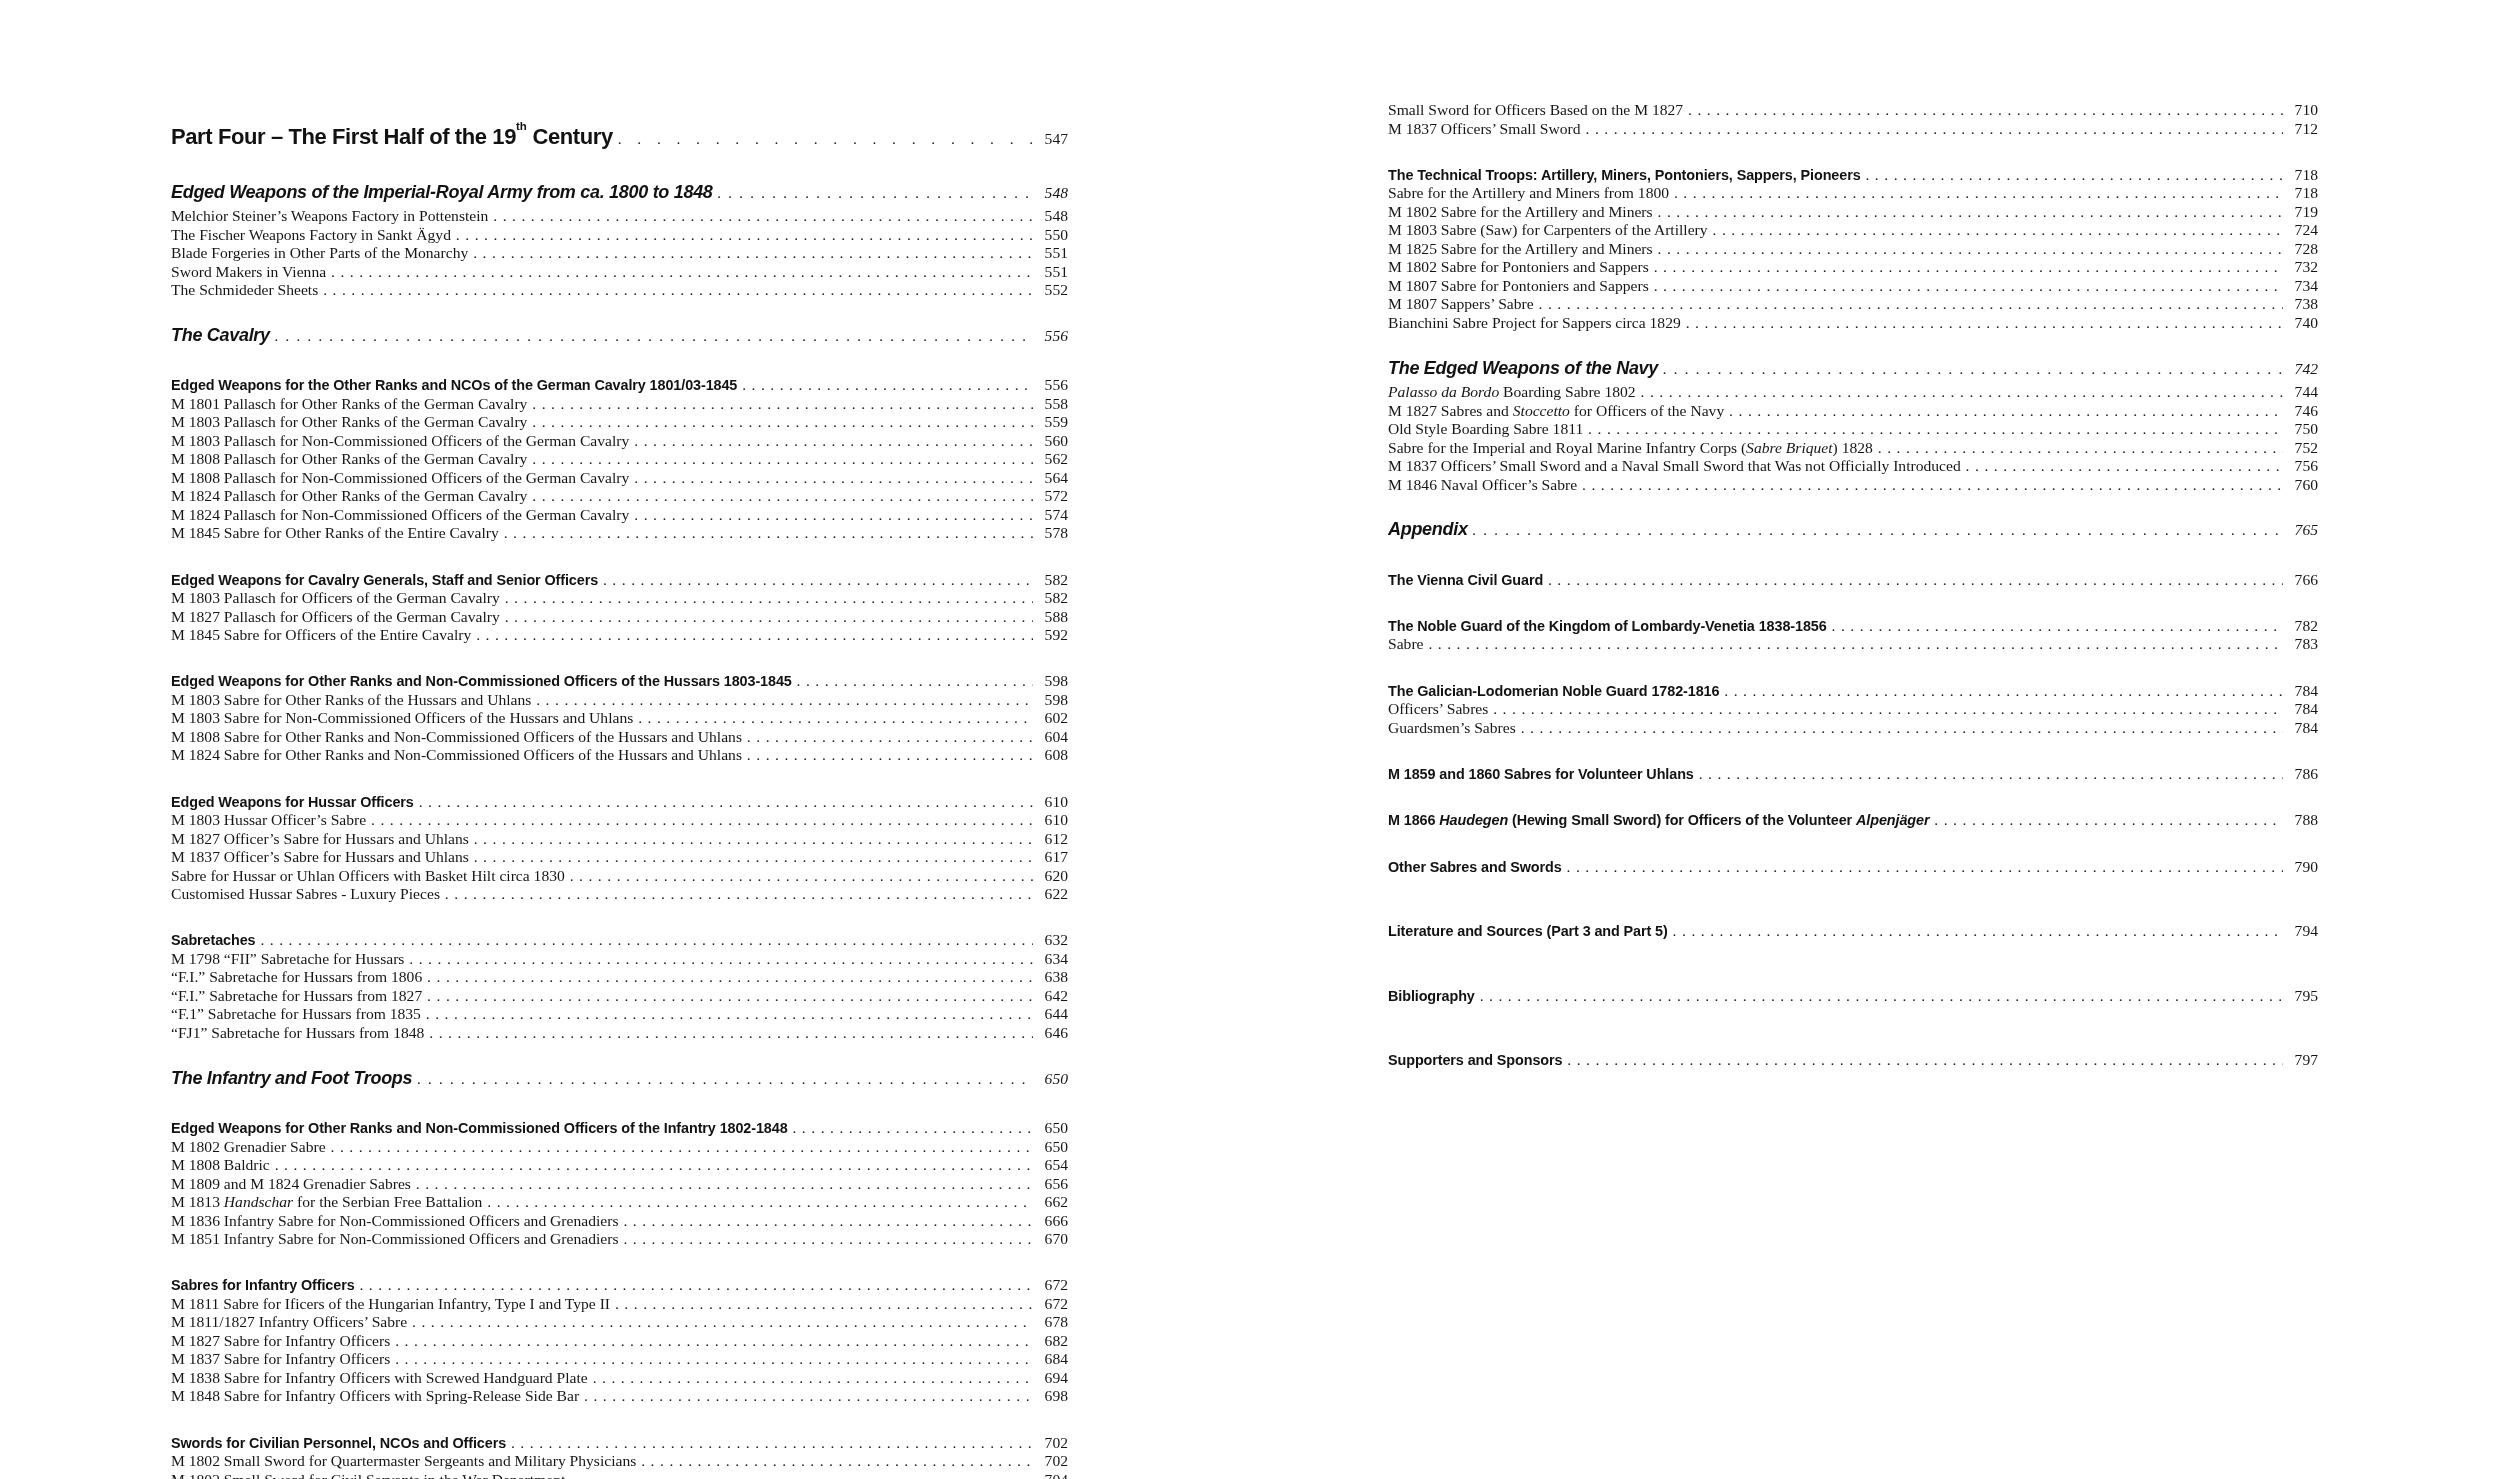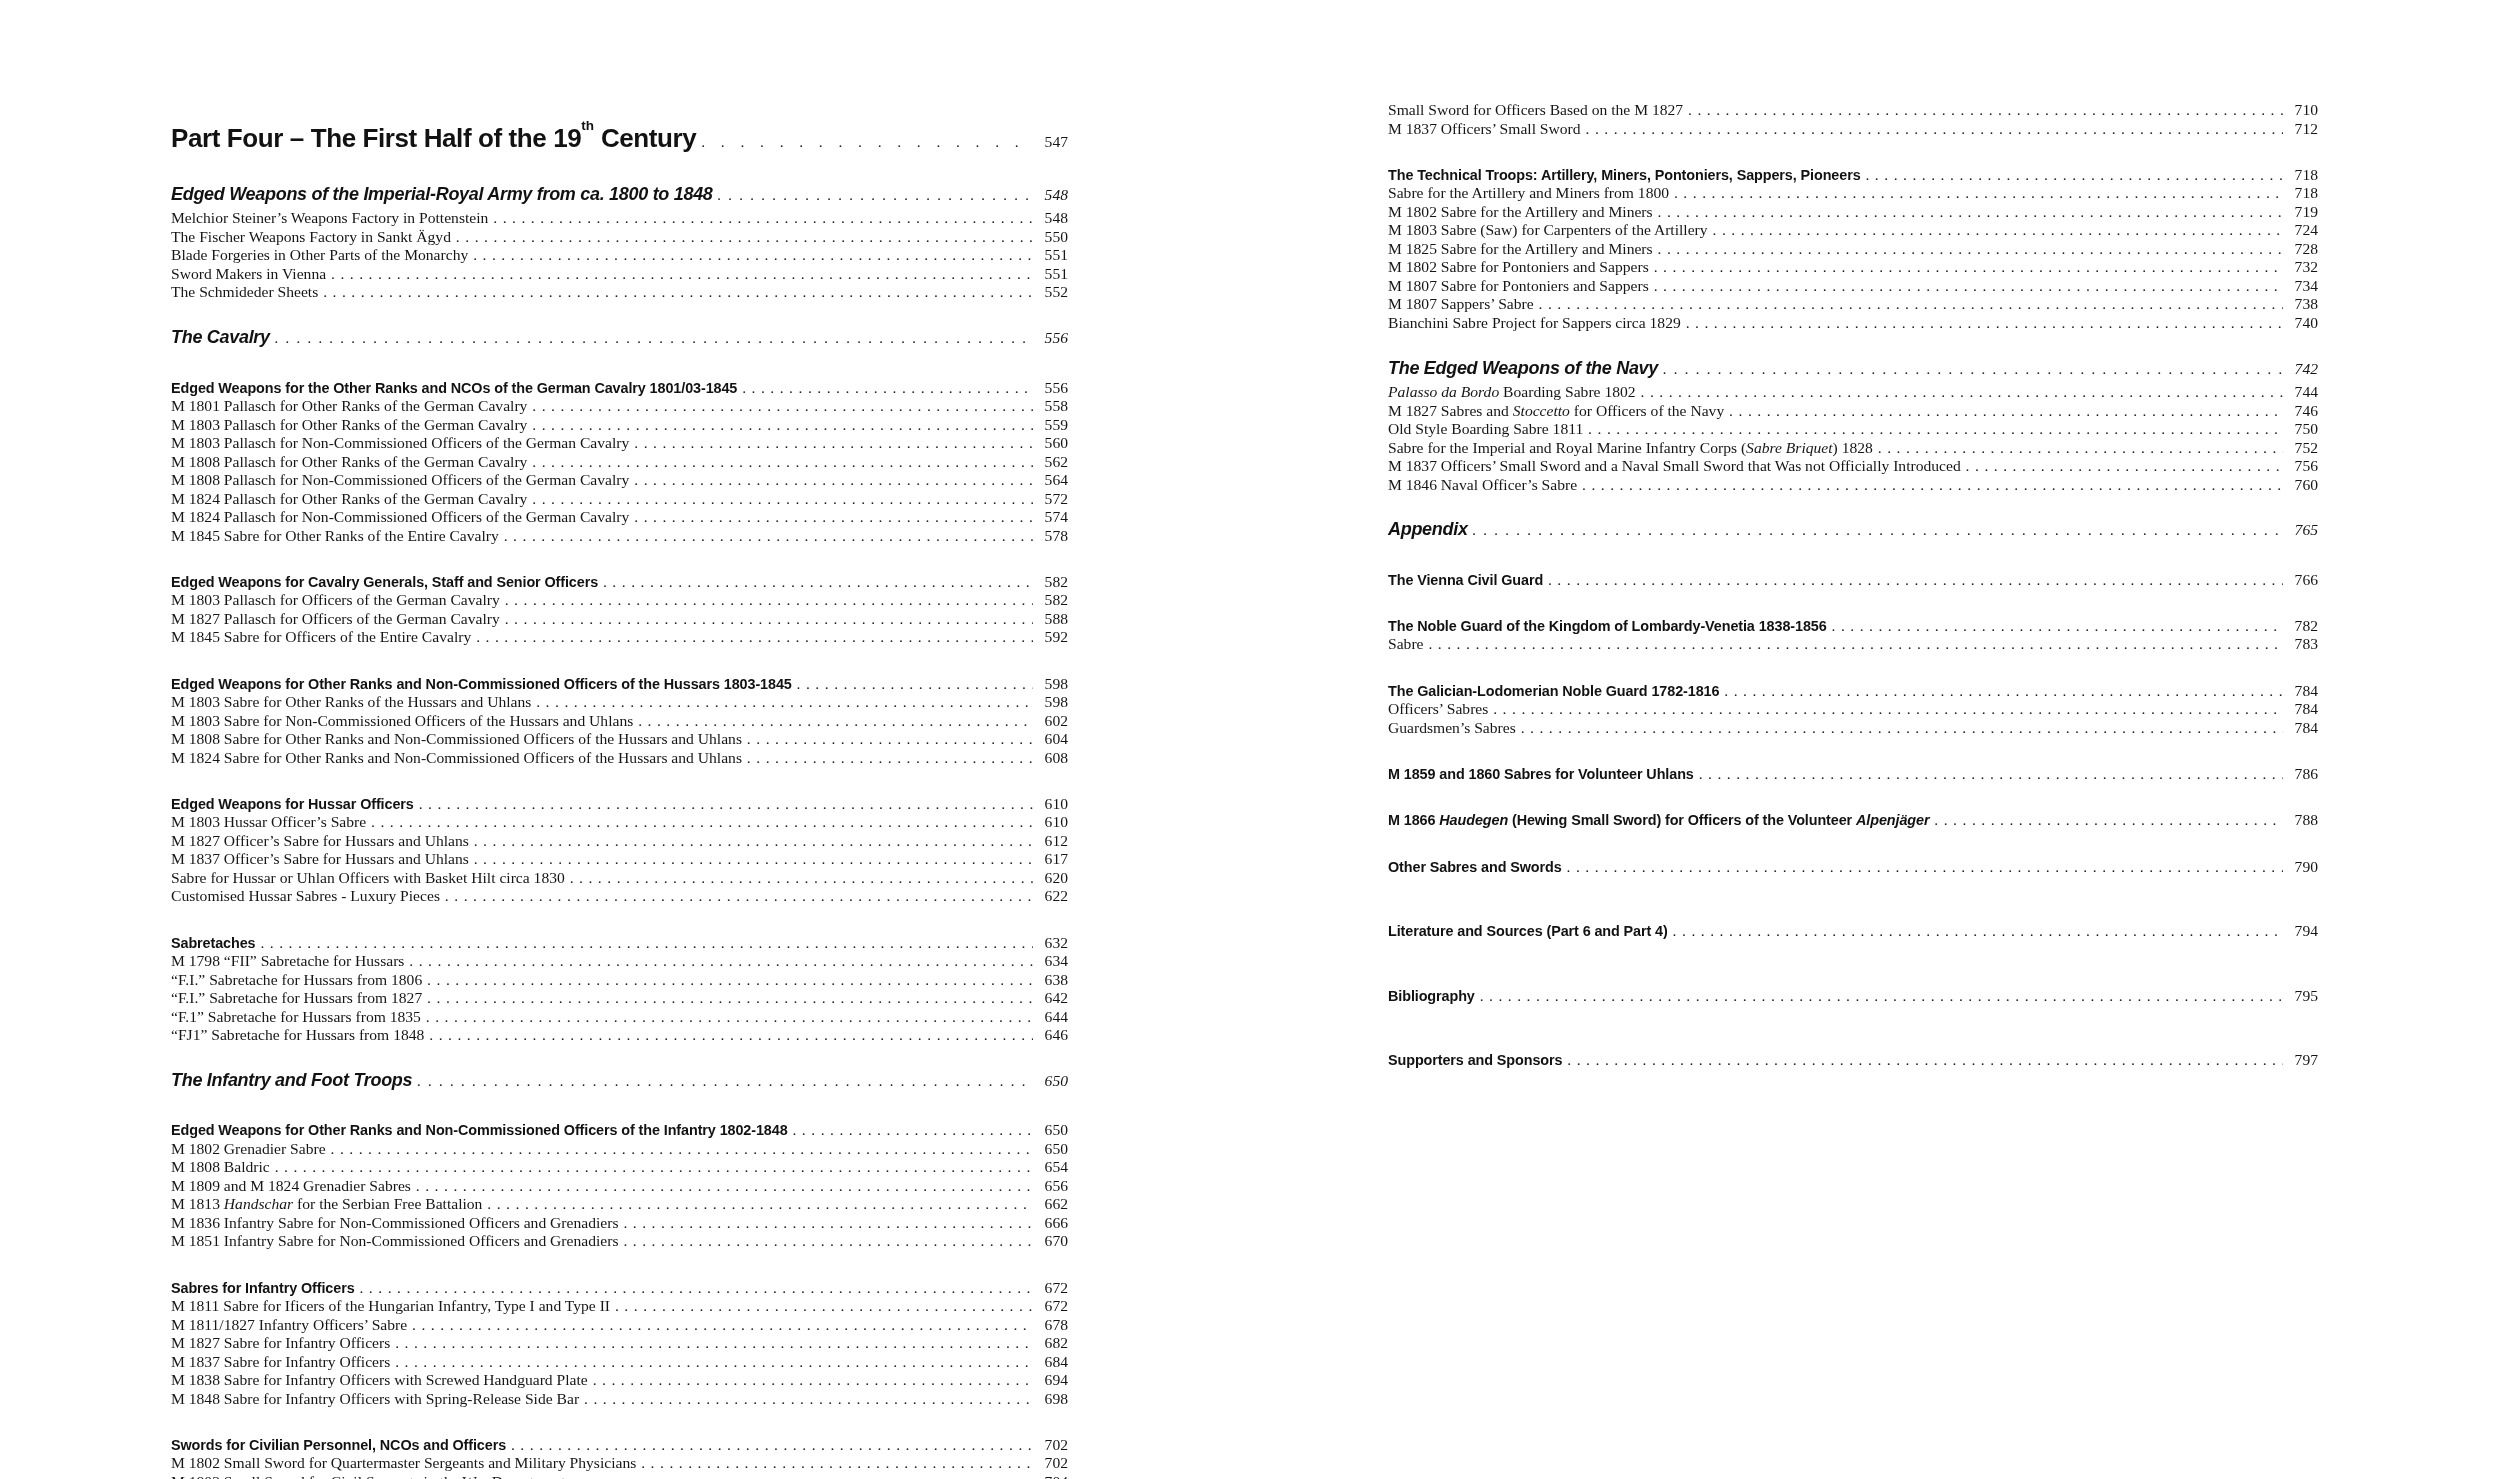--- a/index.html
+++ b/index.html
@@ -19,21 +19,21 @@
   .toc-label{white-space:nowrap;}
   .toc-dots{flex:1 1 auto;overflow:hidden;white-space:nowrap;padding:0 2.9px 0 4.9px;
     font-family:"Liberation Serif", serif;font-weight:400;font-size:15.6px;color:#1c1c1c;}
   .toc-dots::after{content:var(--dots);letter-spacing:0.8px;}
   .toc-page{flex:0 0 auto;width:35px;text-align:right;
     font-family:"Liberation Serif", serif;font-weight:400;font-size:15.6px;}
 
   
   .row-part{line-height:35px;margin-bottom:23.4px;}
   .row-part .toc-label{
-    font-family:"Liberation Sans", sans-serif;font-weight:bold;font-size:26px;
+    font-family:"Liberation Sans", sans-serif;font-weight:bold;font-size:22px;
     letter-spacing:-0.4px;color:#121212;}
   .row-part .toc-dots::after{letter-spacing:5.9px;}
   .row-part sup{font-size:0.52em;position:relative;top:-0.55em;letter-spacing:0;}
 
   
   .row-h1{line-height:24.4px;margin-top:23.4px;margin-bottom:2px;font-style:italic;}
   .row-h1 .toc-label{
     font-family:"Liberation Sans", sans-serif;font-weight:bold;font-size:18px;
     letter-spacing:-0.3px;color:#121212;}
   .row-h1 .toc-dots::after{letter-spacing:1.6px;}
@@ -478,21 +478,21 @@
         <span class="toc-label">M 1866 <i>Haudegen</i> (Hewing Small Sword) for Officers of the Volunteer <i>Alpenjäger</i></span>
         <span class="toc-dots"></span>
         <span class="toc-page">788</span>
       </div>
       <div class="toc-row row-h2">
         <span class="toc-label">Other Sabres and Swords</span>
         <span class="toc-dots"></span>
         <span class="toc-page">790</span>
       </div>
       <div class="toc-row row-h2 gap-lg">
-        <span class="toc-label">Literature and Sources (Part 6 and Part 4)</span>
+        <span class="toc-label">Literature and Sources (Part 3 and Part 5)</span>
         <span class="toc-dots"></span>
         <span class="toc-page">794</span>
       </div>
       <div class="toc-row row-h2 gap-lg">
         <span class="toc-label">Bibliography</span>
         <span class="toc-dots"></span>
         <span class="toc-page">795</span>
       </div>
       <div class="toc-row row-h2 gap-lg">
         <span class="toc-label">Supporters and Sponsors</span>

